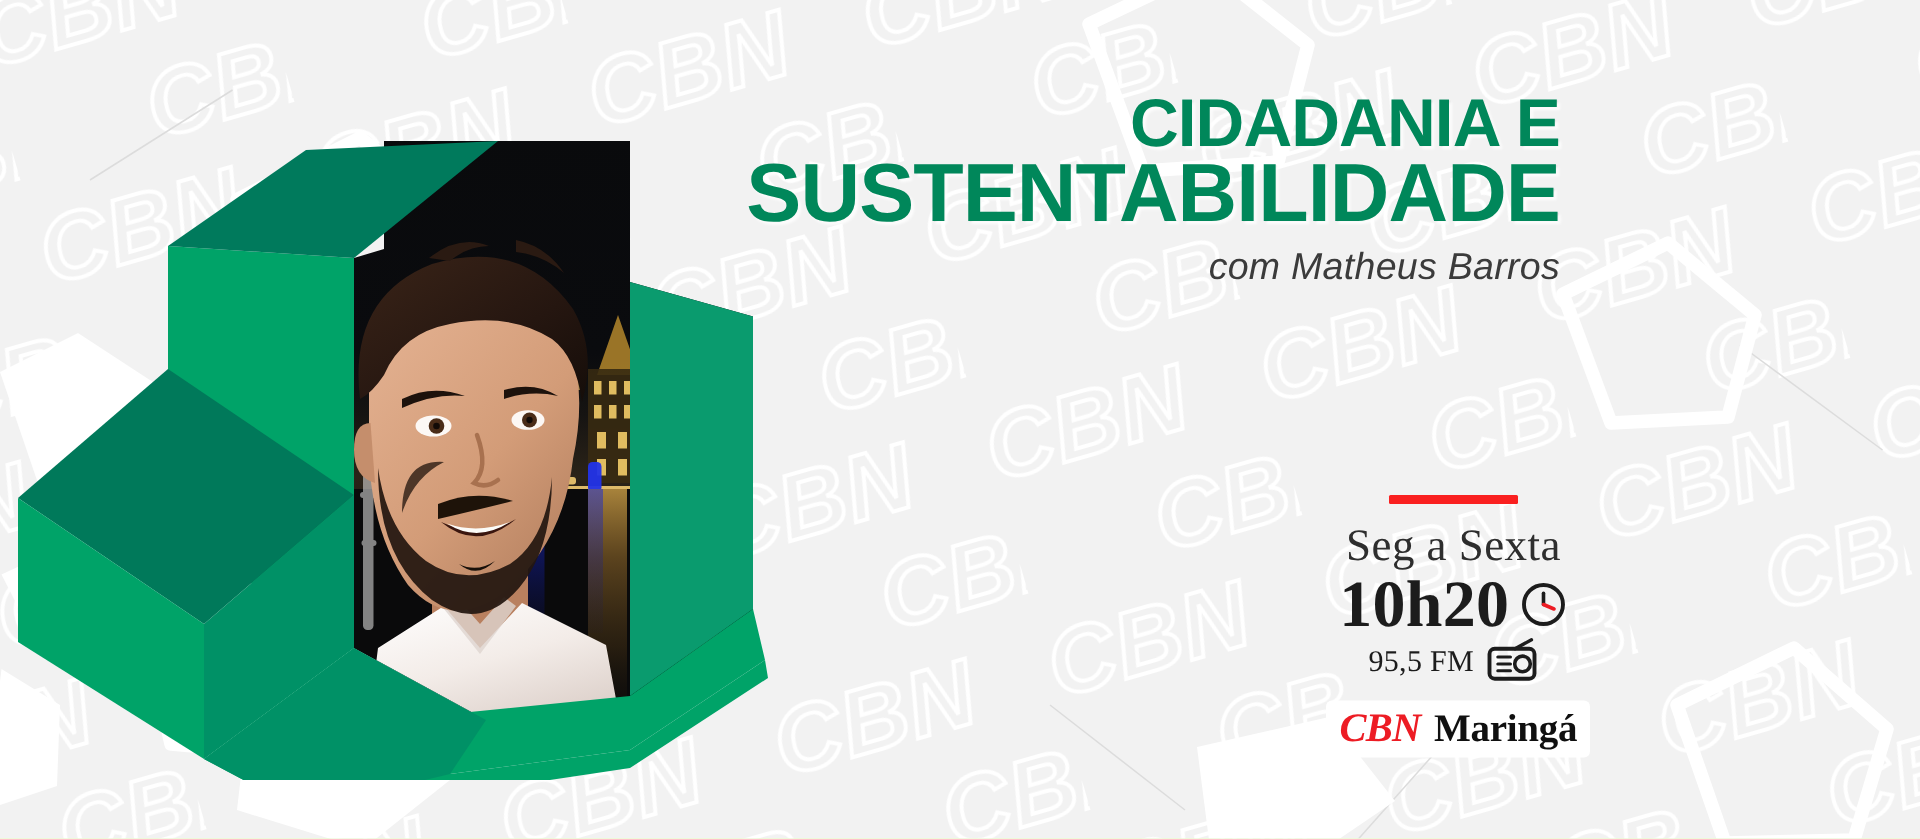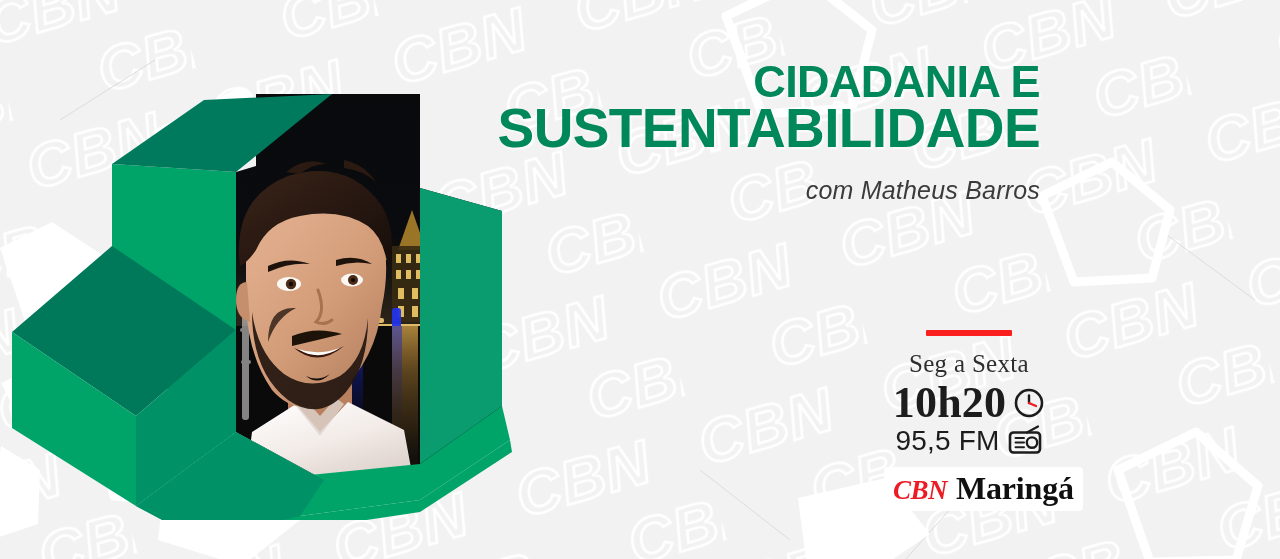--- a/index.html
+++ b/index.html
@@ -54,21 +54,21 @@
     line-height: 47px;
     letter-spacing: -0.6px;
     color: #00875a;
     text-shadow: 2px 2px 2px rgba(255,255,255,0.85), 1px 1px 0 rgba(0,0,0,0.06);
     white-space: nowrap;
   }
   #title-line-2 {
     font-size: 55px;
   }
   #subtitle {
-    margin-top: 24px;
+    margin-top: 12px;
     font-family: "Liberation Sans", sans-serif;
     font-style: italic;
     font-size: 25px;
     color: #3b3b3b;
     letter-spacing: 0.2px;
     white-space: nowrap;
   }
 
   
   #schedule-block {
@@ -81,21 +81,21 @@
   }
   #schedule-divider {
     width: 86px;
     height: 6px;
     background: #fa2020;
     margin: 0 auto 11px auto;
     border-radius: 1px;
   }
   #schedule-days {
     font-family: "Liberation Serif", serif;
-    font-size: 25px;
+    font-size: 30px;
     color: #2e2e2e;
     line-height: 34px;
     letter-spacing: 0.3px;
     white-space: nowrap;
   }
   .icon-row {
     display: flex;
     align-items: center;
     justify-content: center;
     gap: 7px;
@@ -103,22 +103,22 @@
   }
   #schedule-time {
     font-family: "Liberation Serif", serif;
     font-weight: bold;
     font-size: 44px;
     color: #1c1c1c;
     letter-spacing: 0.2px;
     white-space: nowrap;
   }
   #schedule-freq {
-    font-family: Liberation Sans, sans-serif;
-    font-size: 28px;
+    font-family: Liberation Serif, serif;
+    font-size: 20px;
     color: #1c1c1c;
     letter-spacing: 0.2px;
     white-space: nowrap;
   }
   #clock-icon { display:block; }
   #radio-icon { display:block; }
 
   
   #station-logo {
     display: inline-flex;
@@ -133,21 +133,21 @@
     font-family: "Liberation Serif", serif;
     font-weight: bold;
     font-style: italic;
     font-size: 27px;
     color: #ed1c24;
     letter-spacing: -0.5px;
   }
   #logo-city {
     font-family: "Liberation Serif", serif;
     font-weight: bold;
-    font-size: 32px;
+    font-size: 26px;
     color: #101010;
     letter-spacing: -0.2px;
   }
 </style>
 </head>
 <body>
 
 <div id="banner">
 
   <svg id="bg-pattern" viewBox="0 0 1280 559" preserveAspectRatio="xMidYMid slice">

